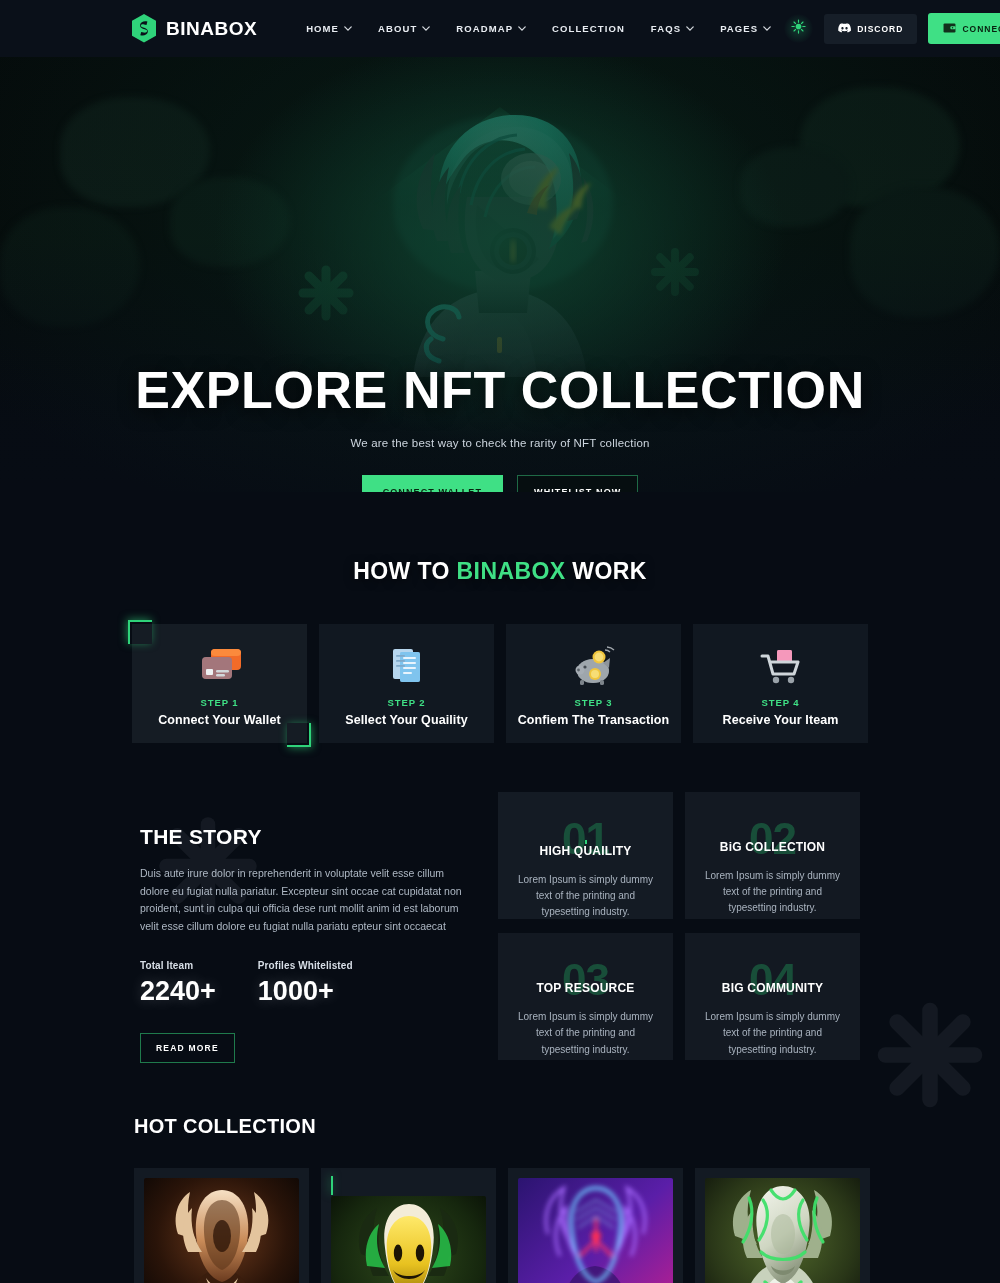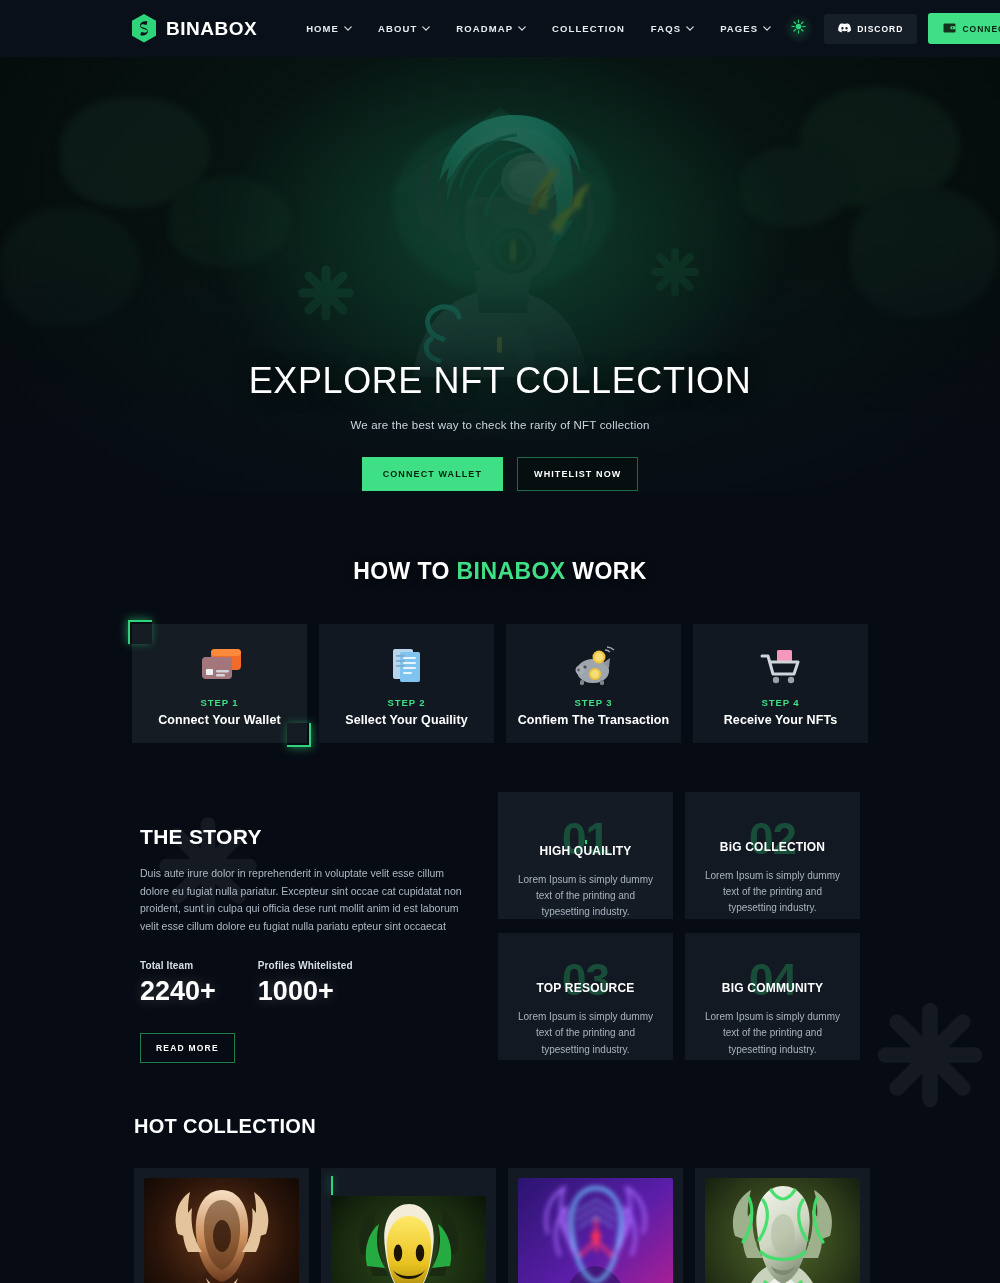--- a/index.html
+++ b/index.html
@@ -75,21 +75,21 @@
     filter:blur(6px);
   }
   .rock{ position:absolute; border-radius:48% 52% 55% 45%; filter:blur(3px); }
   .hero-char{ position:absolute; left:50%; top:52px; transform:translateX(-50%); }
   .hero-deco{ position:absolute; opacity:.5; }
   .hero-content{
     position:absolute; left:0; right:0; top:303px;
     text-align:center; z-index:10;
   }
   .hero-title{
-    font-size:36px; font-weight:400; letter-spacing:.6px; color:#fff;
+    font-size:52px; font-weight:700; letter-spacing:.6px; color:#fff;
     text-shadow:0 3px 18px rgba(0,0,0,.75);
   }
   .hero-sub{
     margin-top:17px;
     font-size:11.5px; color:#ccd5de; letter-spacing:.2px;
   }
   .hero-btns{
     margin-top:26px; display:flex; justify-content:center; gap:14px;
   }
   .btn-primary{
@@ -502,21 +502,21 @@
       <div class="step-icon">
         <svg width="46" height="40" viewBox="0 0 46 40">
           <rect x="19" y="4" width="15" height="13" rx="1.5" fill="#f287b0"></rect>
           <rect x="19" y="4" width="15" height="13" rx="1.5" fill="#f7a3c3" opacity=".6"></rect>
           <path d="M4 10 L10 10 L15 28 L36 28 L40 16 L12 16" stroke="#cfd5da" stroke-width="3" fill="none" stroke-linecap="round" stroke-linejoin="round"></path>
           <circle cx="18" cy="34" r="3.2" fill="#9aa2a9"></circle>
           <circle cx="33" cy="34" r="3.2" fill="#9aa2a9"></circle>
         </svg>
       </div>
       <div class="step-num">STEP 4</div>
-      <div class="step-name">Receive Your NFTs</div>
+      <div class="step-name">Receive Your Iteam</div>
     </div>
   </div>
 </div>
 
 <div class="section">
   <div class="deco-aster" style="left:152px;top:20px;opacity:.07;">
     <svg width="112" height="112" viewBox="0 0 62 62">
       <g stroke="#b9c6d2" stroke-width="8" stroke-linecap="round">
         <line x1="31" y1="8" x2="31" y2="54"></line>
           <line x1="8" y1="31" x2="54" y2="31"></line>

